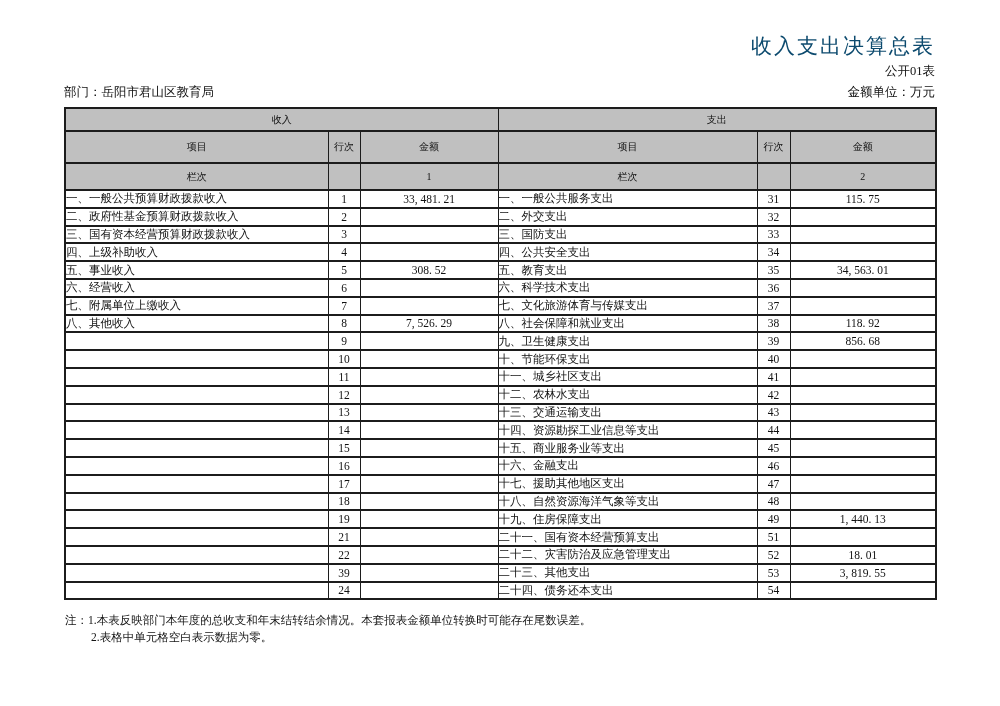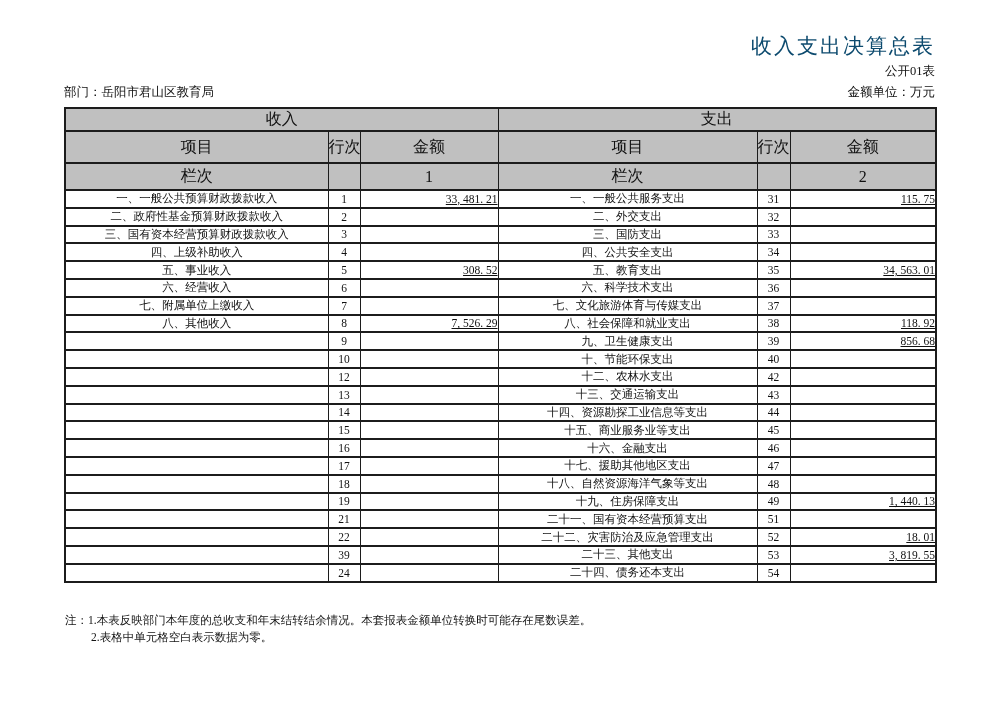--- a/index.html
+++ b/index.html
@@ -31,28 +31,28 @@
     border-collapse: collapse; table-layout: fixed;
     border: 2px solid #1c1c1c;
   }
   table.main th, table.main td {
     border-left: 1px solid #1c1c1c;
     border-right: 1px solid #1c1c1c;
     border-top: 2px solid #1c1c1c;
     border-bottom: 2px solid #1c1c1c;
     padding: 0; overflow: hidden; white-space: nowrap;
   }
-  thead th { background: #c0c0c0; font-weight: normal; font-size: 16px; text-align: center; }
+  thead th { background: #c0c0c0; font-weight: normal; font-size: 10px; text-align: center; }
   tr.h1 th { height: 23px; }
   tr.h2 th { height: 32px; }
   tr.h3 th { height: 27px; }
   tbody td { height: 17.8px; font-size: 11.5px; background: #ffffff; }
-  td.item { text-align: center; padding-left: 3px; margin-left: 40px; }
+  td.item { text-align: left; padding-left: 3px; margin-left: 40px; }
   td.line { text-align: center; }
-  td.amt  { text-align: right; padding-right: 2px; text-decoration: underline; }
+  td.amt  { text-align: center; padding-right: 2px; }
 
   .notes {
     position: absolute; top: 612px; left: 65px; width: 870px;
     font-size: 11.5px; line-height: 1.45; color: #141414;
   }
   .notes .note-2 { padding-left: 26px; }
 </style>
 </head>
 <body>
 
@@ -183,20 +183,28 @@
 
         <tr>
           <td class="item"></td>
           <td class="line">10</td>
           <td class="amt"></td>
           <td class="item">十、节能环保支出</td>
           <td class="line">40</td>
           <td class="amt"></td>
         </tr>
 
+        <tr>
+          <td class="item"></td>
+          <td class="line">11</td>
+          <td class="amt"></td>
+          <td class="item">十一、城乡社区支出</td>
+          <td class="line">41</td>
+          <td class="amt"></td>
+        </tr>
 
         <tr>
           <td class="item"></td>
           <td class="line">12</td>
           <td class="amt"></td>
           <td class="item">十二、农林水支出</td>
           <td class="line">42</td>
           <td class="amt"></td>
         </tr>
 

